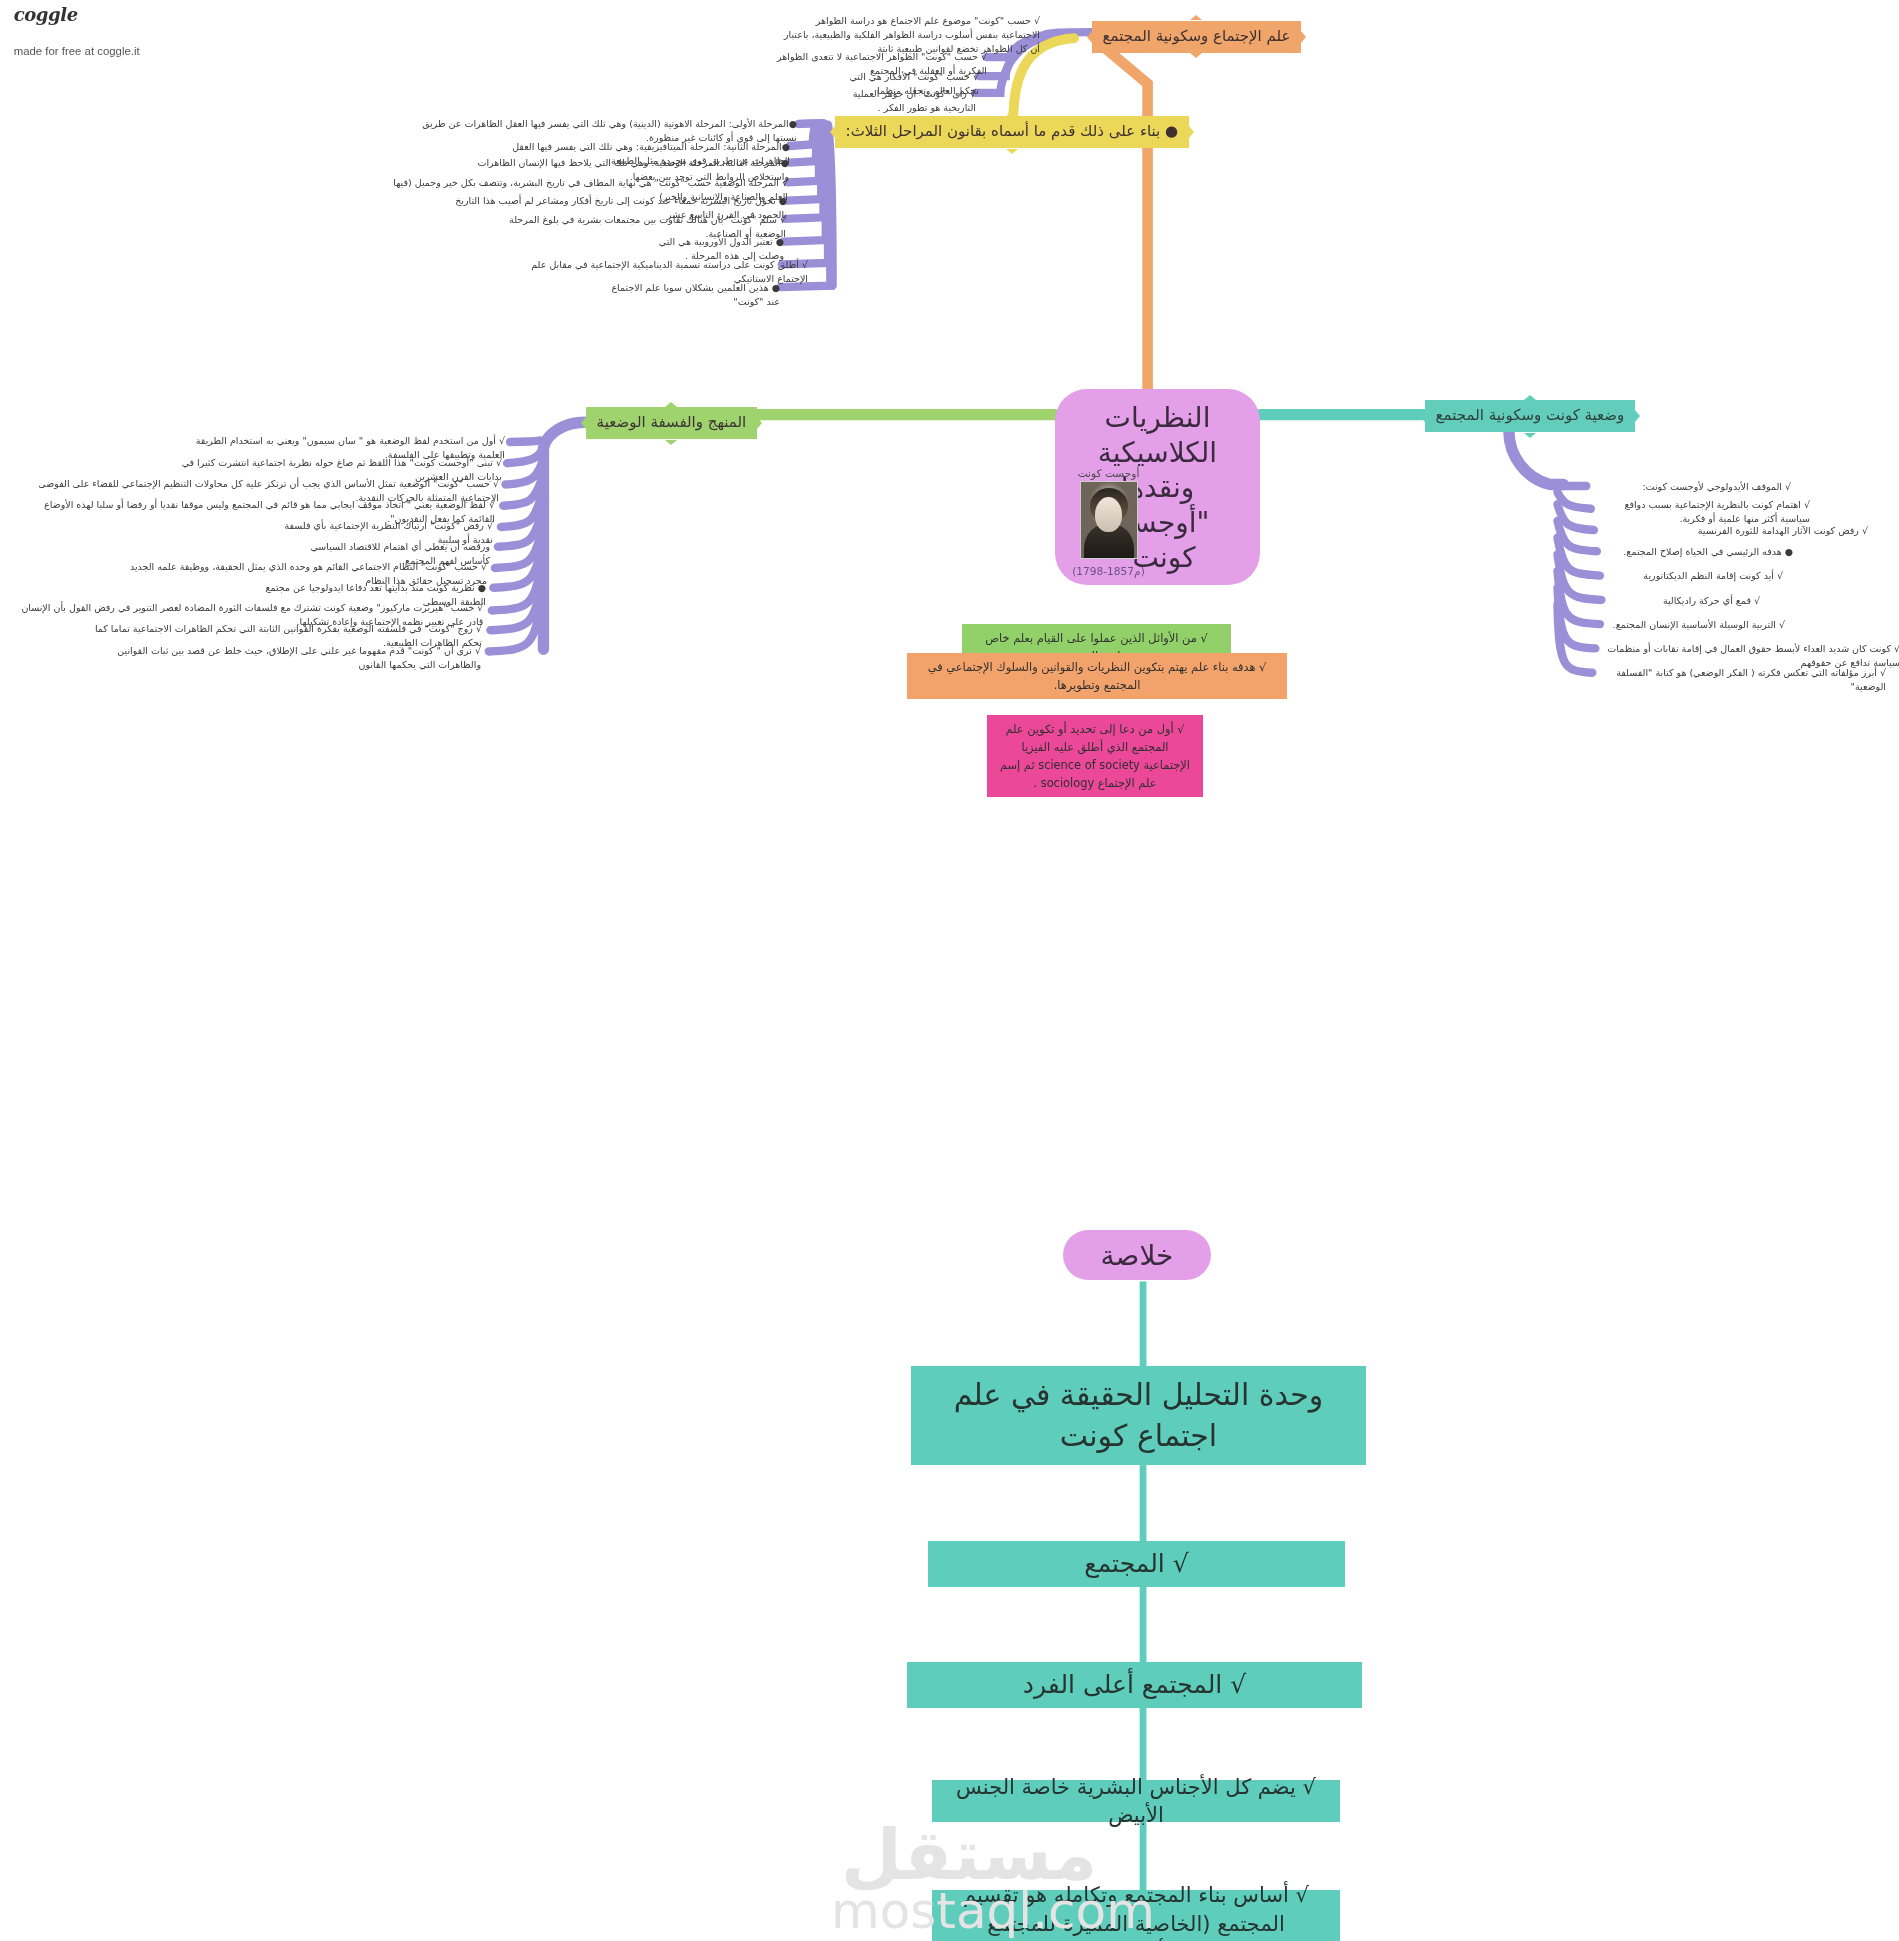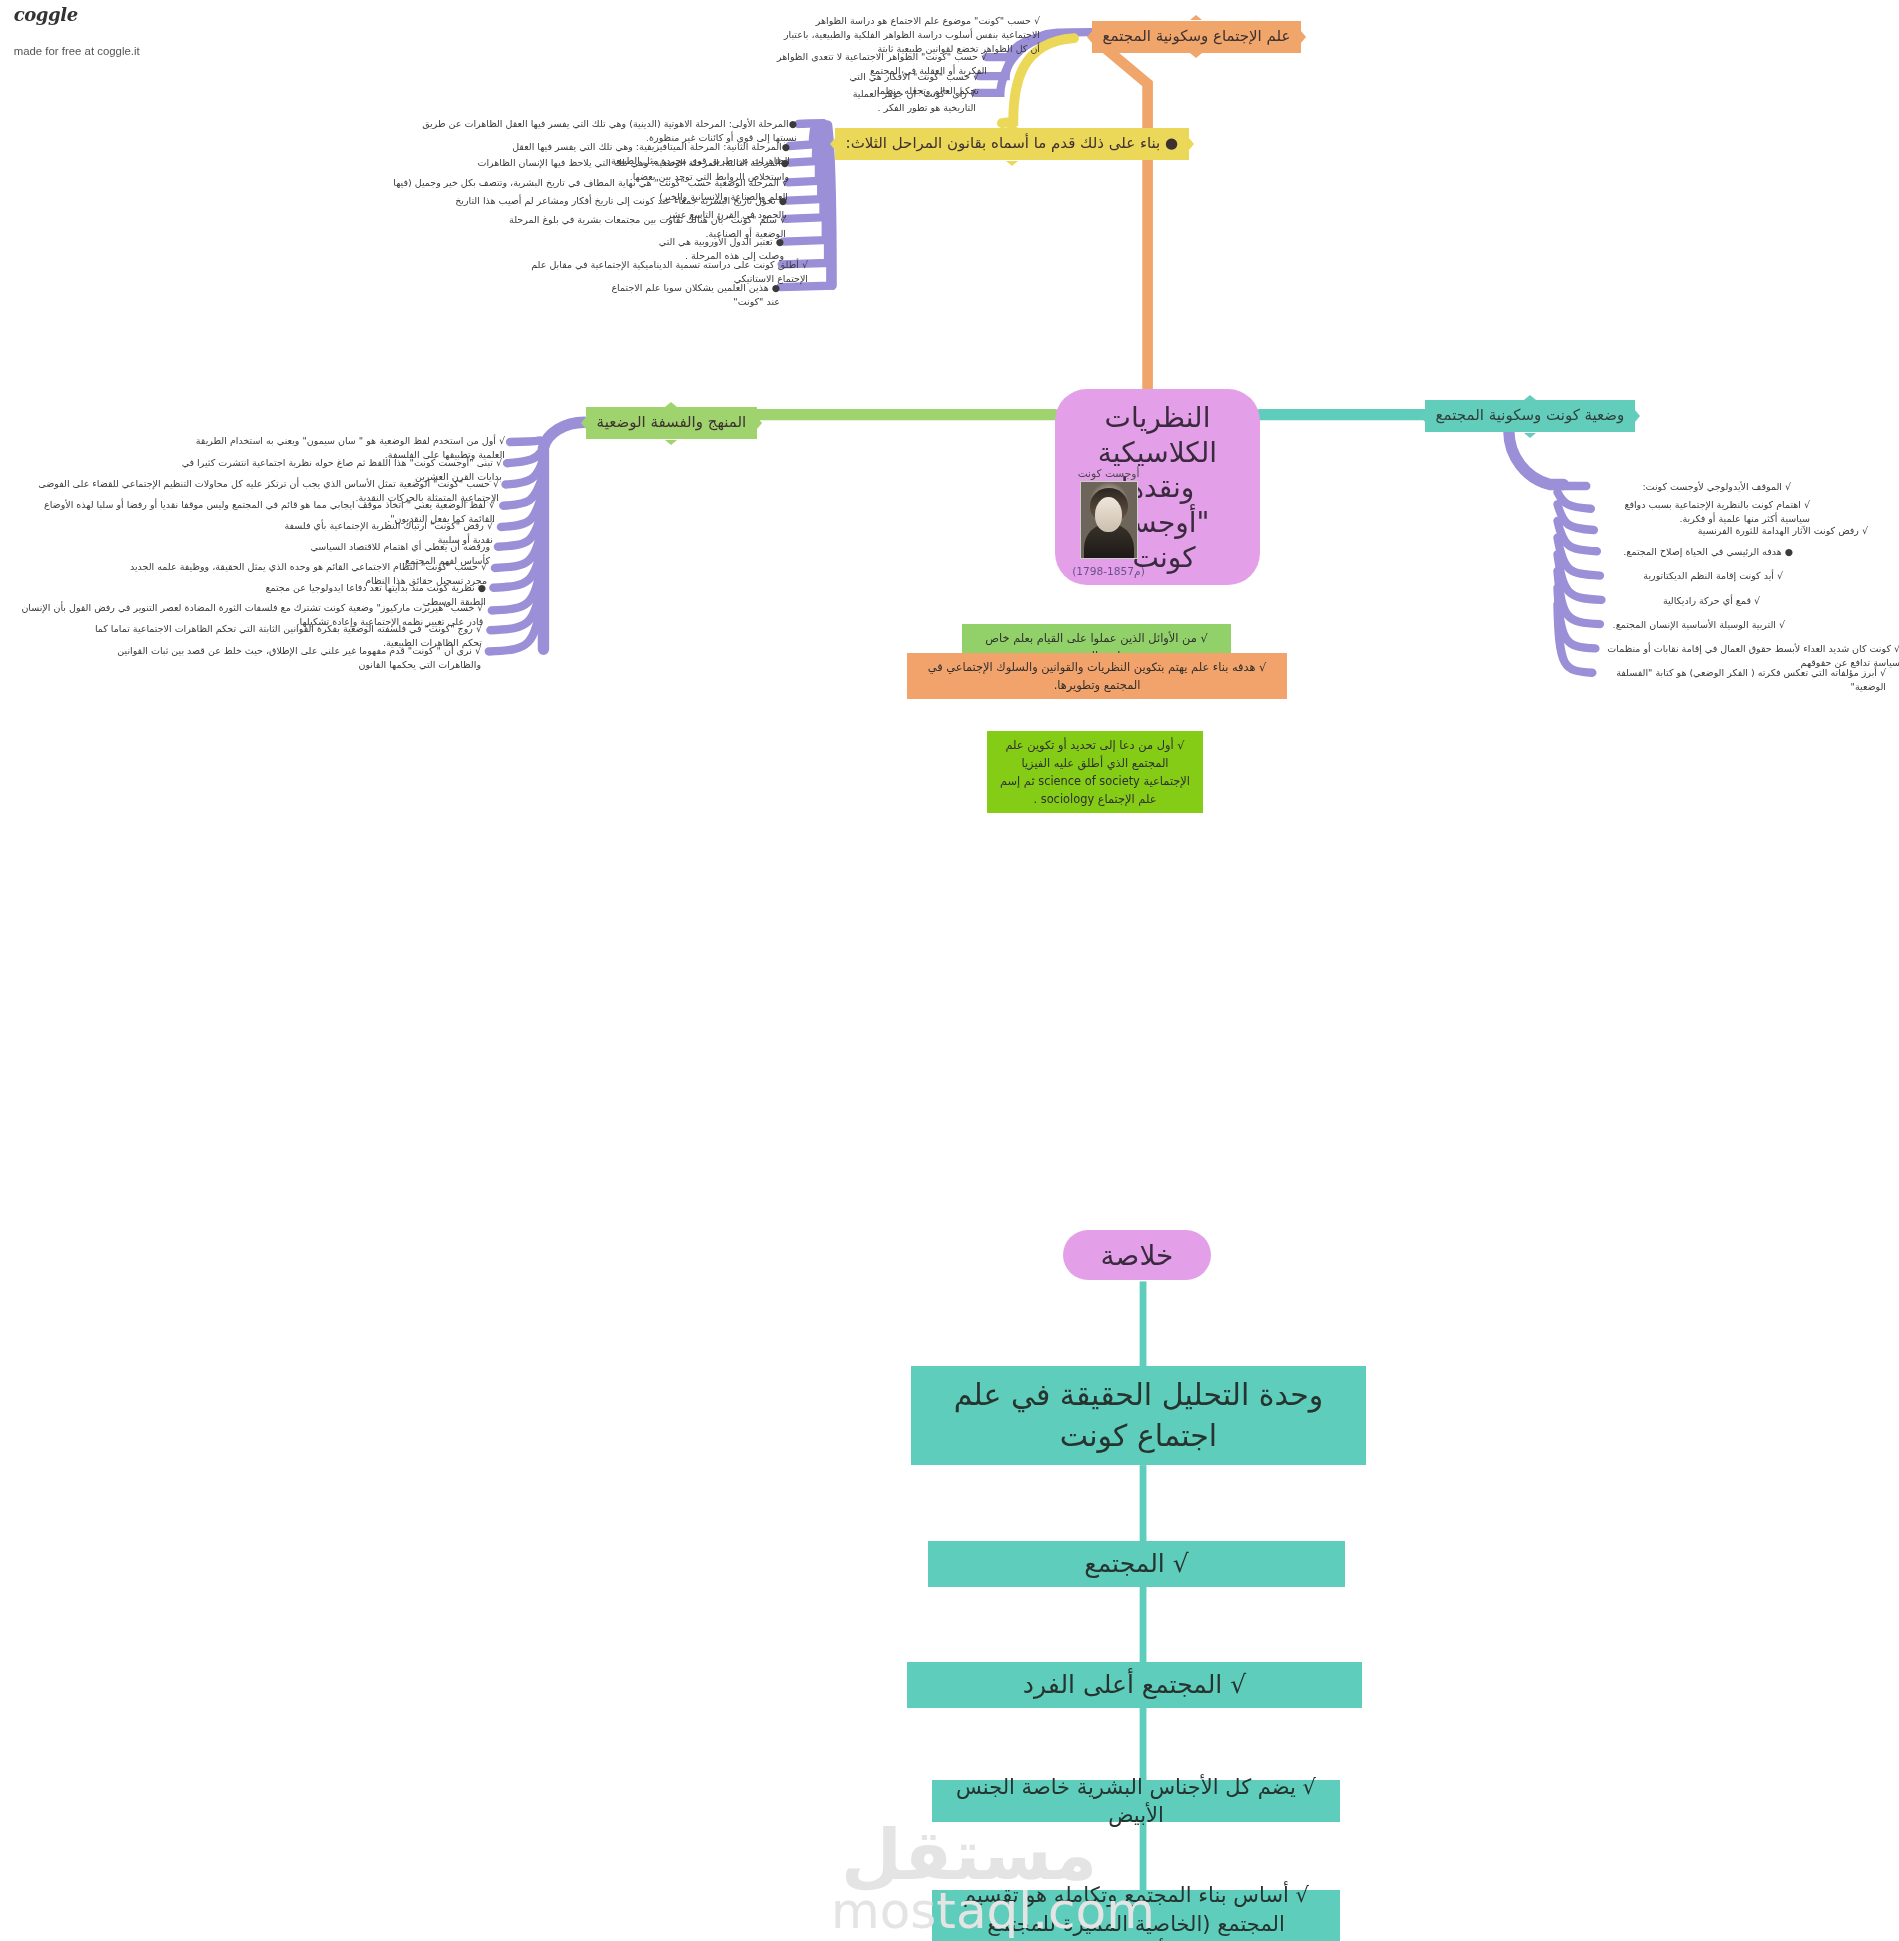--- a/index.html
+++ b/index.html
@@ -56,21 +56,21 @@
 
   
   .strip{
     position:absolute;font-size:11.4px;line-height:1.6;
     padding:4.6px 10.6px;color:#2f2f2f;text-align:center;
     font-family:"DejaVu Sans",sans-serif;box-sizing:border-box;
   }
   .strip.green{background:#92d169;}
   .strip.orange{background:#f2a36b;}
   .strip.red{background:#ea7f81;}
-  .strip.yellow{background:#84cc16;margin-top:16px;}
+  .strip.yellow{background:#ec4899;}
 
   
   .sumbox{
     position:absolute;background:#5ecdbb;color:#26332f;
     font-size:30px;line-height:1.35;text-align:center;
     display:flex;align-items:center;justify-content:center;
     font-family:"DejaVu Sans",sans-serif;box-sizing:border-box;
     padding:4.6px 13.7px;
   }
   .sumbox.sm{font-size:25px;}
@@ -190,21 +190,21 @@
       <i class="notch-t"></i><i class="notch-b"></i><i class="notch-l"></i><i class="notch-r"></i>
       <span style="color:#3d3030;">علم الإجتماع وسكونية المجتمع</span>
     </div>
   </div>
 
   <div class="leaf" style="left:774px;top:13.7px;width:266px;">√ حسب "كونت" موضوع علم الاجتماع هو دراسة الظواهر الاجتماعية بنفس أسلوب دراسة الظواهر الفلكية والطبيعية، باعتبار أن كل الظواهر تخضع لقوانين طبيعية ثابتة</div>
   <div class="leaf" style="left:767px;top:50px;width:220px;">√ حسب "كونت" الظواهر الاجتماعية لا تتعدى الظواهر الفكرية أو العقلية في المجتمع</div>
   <div class="leaf" style="left:827px;top:70px;width:152px;">√ حسب "كونت" الأفكار هي التي تحكم العالم وتجعله منظما</div>
   <div class="leaf" style="left:843px;top:87px;width:133px;">√ رأى "كونت" أن جوهر العملية التاريخية هو تطور الفكر .</div>
 
-  <div class="node" style="left:835px;top:128px;">
+  <div class="node" style="left:835px;top:116px;">
     <div class="tagbox yellow" style="color:#ecd858;">
       <i class="notch-t"></i><i class="notch-b"></i><i class="notch-l"></i><i class="notch-r"></i>
       <span style="color:#3d3030;">● بناء على ذلك قدم ما أسماه بقانون المراحل الثلاث:</span>
     </div>
   </div>
 
   <div class="leaf" style="left:402px;top:117px;width:395px;">●المرحلة الأولى: المرحلة الاهوتية (الدينية) وهي تلك التي يفسر فيها العقل الظاهرات عن طريق نسبتها إلى قوى أو كائنات غير منظورة.</div>
   <div class="leaf" style="left:486px;top:140px;width:304px;">●المرحلة الثانية: المرحلة الميتافيزيقية: وهي تلك التي يفسر فيها العقل الظاهرات عن طريق قوى مجردة مثل الطبيعة</div>
   <div class="leaf" style="left:455px;top:156px;width:334px;">●المرحلة الثالثة: المرحلة الوضعية: وهي تلك التي يلاحظ فيها الإنسان الظاهرات واستخلاص الروابط التي توجد بين بعضها.</div>
   <div class="leaf" style="left:387px;top:176px;width:401px;">√ المرحلة الوضعية حسب "كونت" هي نهاية المطاف في تاريخ البشرية، وتتصف بكل خير وجميل (فيها العلم والصناعة والإنسانية والخير)</div>

